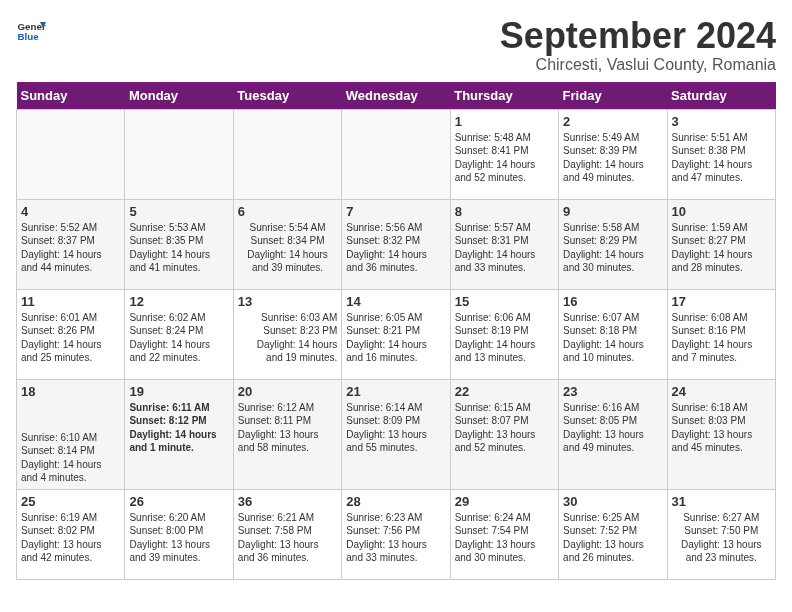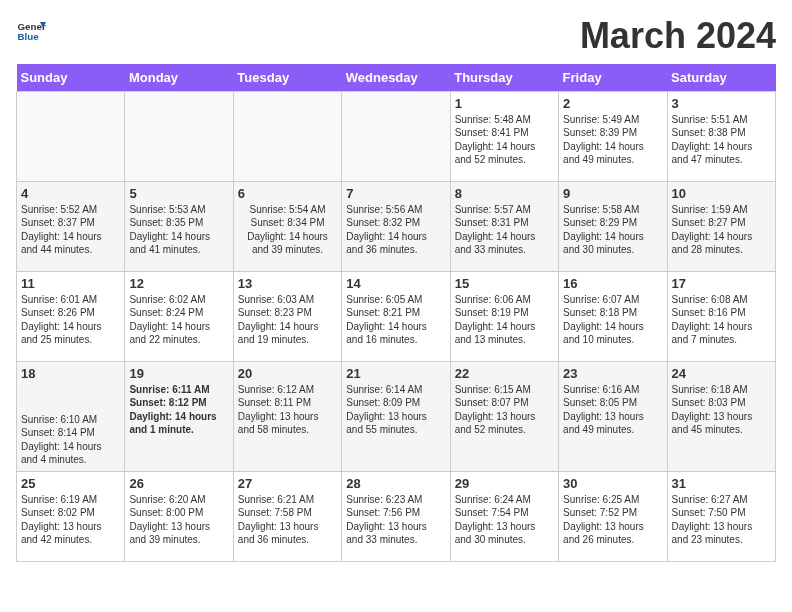--- a/index.html
+++ b/index.html
@@ -37,21 +37,21 @@
     .calendar-subtitle {
       font-size: 16px;
       color: #555;
     }
     table {
       width: 100%;
       border-collapse: collapse;
       font-size: 11px;
     }
     thead th {
-      background: #8b5cf6;
+      background: #701a75;
       color: #fff;
       padding: 6px 4px;
       text-align: left;
       font-size: 13px;
       font-weight: bold;
     }
     tbody td {
       border: 1px solid #ccc;
       vertical-align: top;
       padding: 4px;
@@ -83,21 +83,22 @@
 
 <div class="header-section">
   <div class="logo">
     <svg class="logo-icon" viewBox="0 0 40 40">
       <text x="2" y="18" font-size="13" font-weight="bold" fill="#333" font-family="Arial">General</text>
       <text x="2" y="32" font-size="13" font-weight="bold" fill="#1a5fa8" font-family="Arial">Blue</text>
       <polygon points="32,8 40,8 36,16" fill="#1a5fa8"></polygon>
     </svg>
   </div>
   <div class="title-block">
-    <div class="calendar-title">March 2024</div>
+    <div class="calendar-title">September 2024</div>
+    <div class="calendar-subtitle">Chircesti, Vaslui County, Romania</div>
   </div>
 </div>
 
 <table>
   <thead>
     <tr>
     <th>Sunday</th>
         <th>Monday</th>
         <th>Tuesday</th>
         <th>Wednesday</th>
@@ -195,21 +196,21 @@
         </td>
         <td>
           <span class="day-num">12</span>
           <div class="day-info" style="white-space: pre-line;">Sunrise: 6:02 AM
 Sunset: 8:24 PM
 Daylight: 14 hours
 and 22 minutes.</div>
         </td>
         <td>
           <span class="day-num">13</span>
-          <div class="day-info" style="white-space: pre-line;">Sunrise: 6:03 AM
+          <div class="day-info" style="white-space: pre-line; text-align: right;">Sunrise: 6:03 AM
 Sunset: 8:23 PM
 Daylight: 14 hours
 and 19 minutes.</div>
         </td>
         <td>
           <span class="day-num">14</span>
           <div class="day-info" style="white-space: pre-line;">Sunrise: 6:05 AM
 Sunset: 8:21 PM
 Daylight: 14 hours
 and 16 minutes.</div>
@@ -296,21 +297,21 @@
 and 42 minutes.</div>
         </td>
         <td>
           <span class="day-num">26</span>
           <div class="day-info" style="white-space: pre-line;">Sunrise: 6:20 AM
 Sunset: 8:00 PM
 Daylight: 13 hours
 and 39 minutes.</div>
         </td>
         <td>
-          <span class="day-num">27</span>
+          <span class="day-num">36</span>
           <div class="day-info" style="white-space: pre-line;">Sunrise: 6:21 AM
 Sunset: 7:58 PM
 Daylight: 13 hours
 and 36 minutes.</div>
         </td>
         <td>
           <span class="day-num">28</span>
           <div class="day-info" style="white-space: pre-line;">Sunrise: 6:23 AM
 Sunset: 7:56 PM
 Daylight: 13 hours
@@ -325,20 +326,20 @@
         </td>
         <td>
           <span class="day-num">30</span>
           <div class="day-info" style="white-space: pre-line;">Sunrise: 6:25 AM
 Sunset: 7:52 PM
 Daylight: 13 hours
 and 26 minutes.</div>
         </td>
         <td>
           <span class="day-num">31</span>
-          <div class="day-info" style="white-space: pre-line;">Sunrise: 6:27 AM
+          <div class="day-info" style="white-space: pre-line; text-align: center;">Sunrise: 6:27 AM
 Sunset: 7:50 PM
 Daylight: 13 hours
 and 23 minutes.</div>
         </td>
       </tr>
     </tbody>
 </table>
 
 </body></html>

